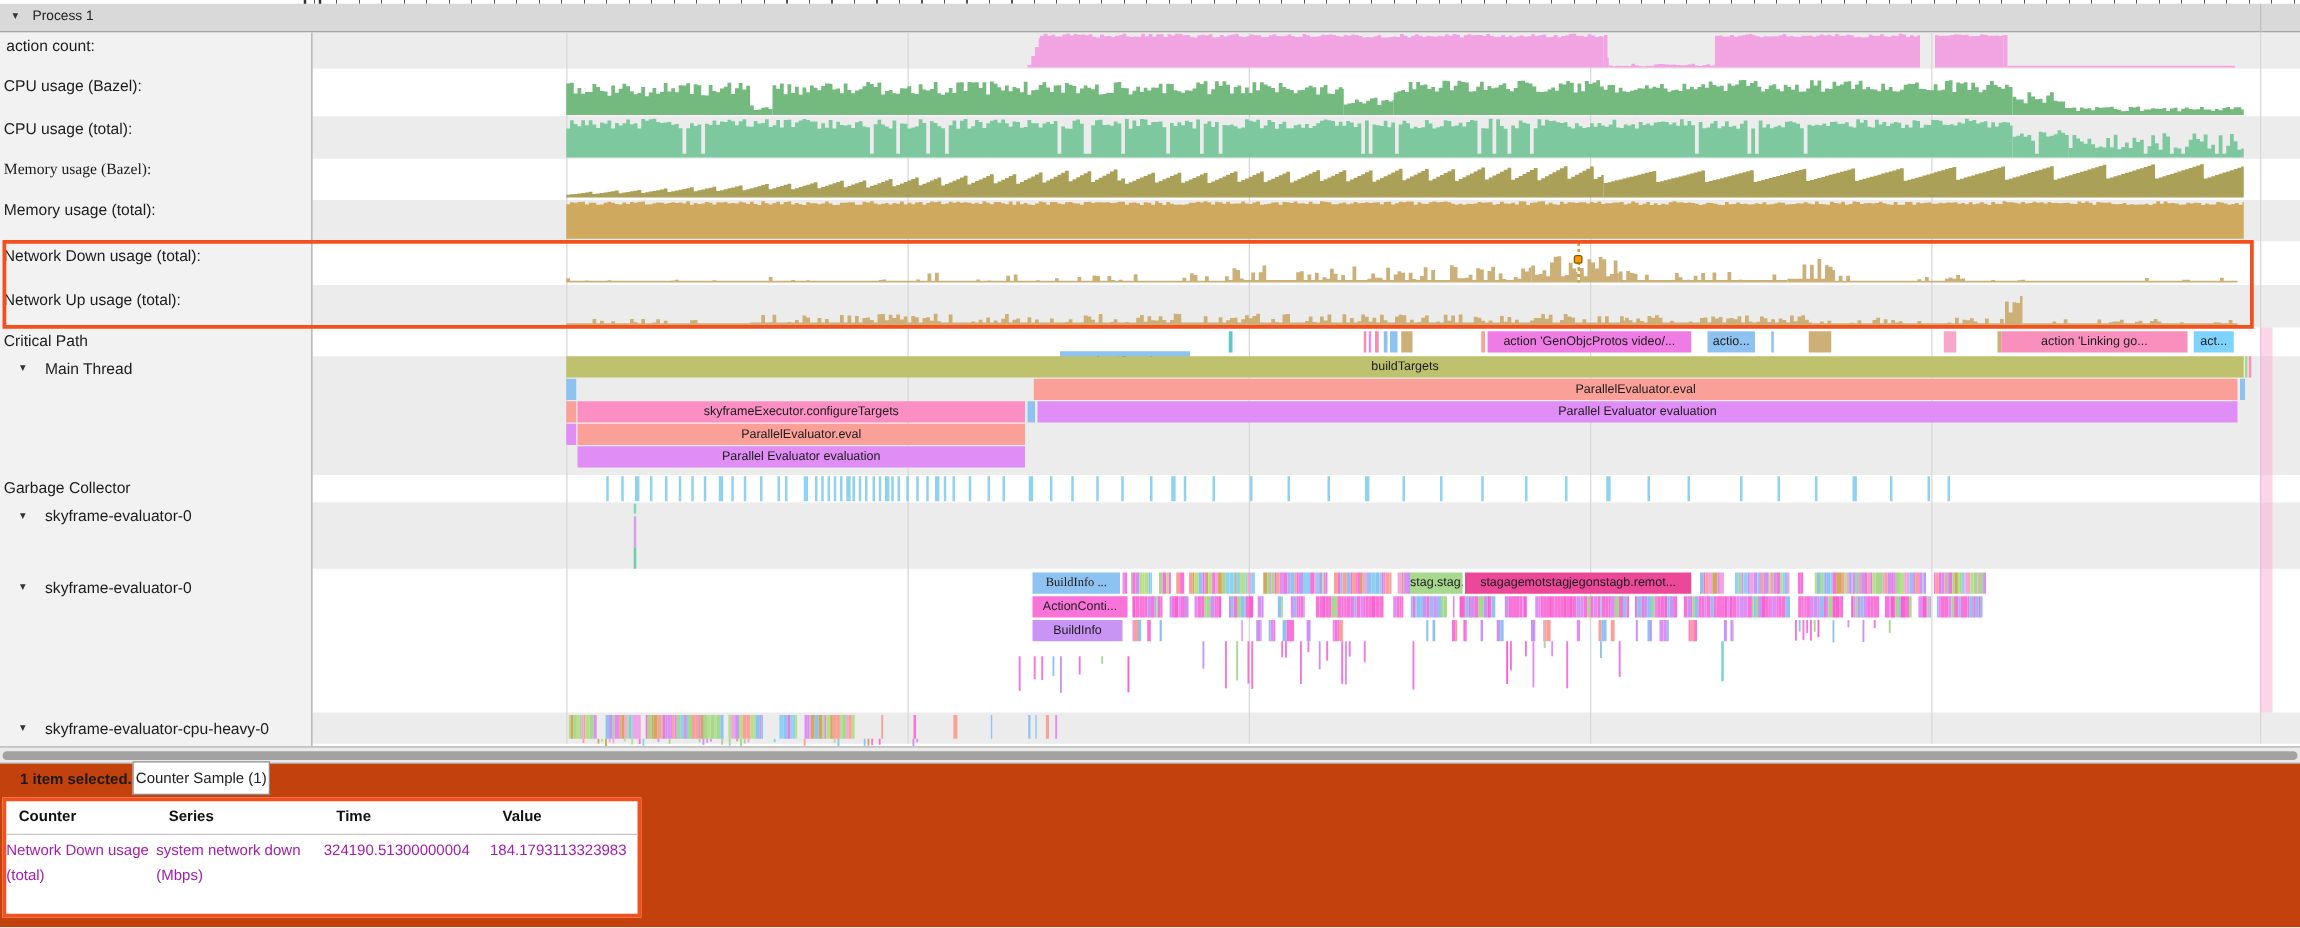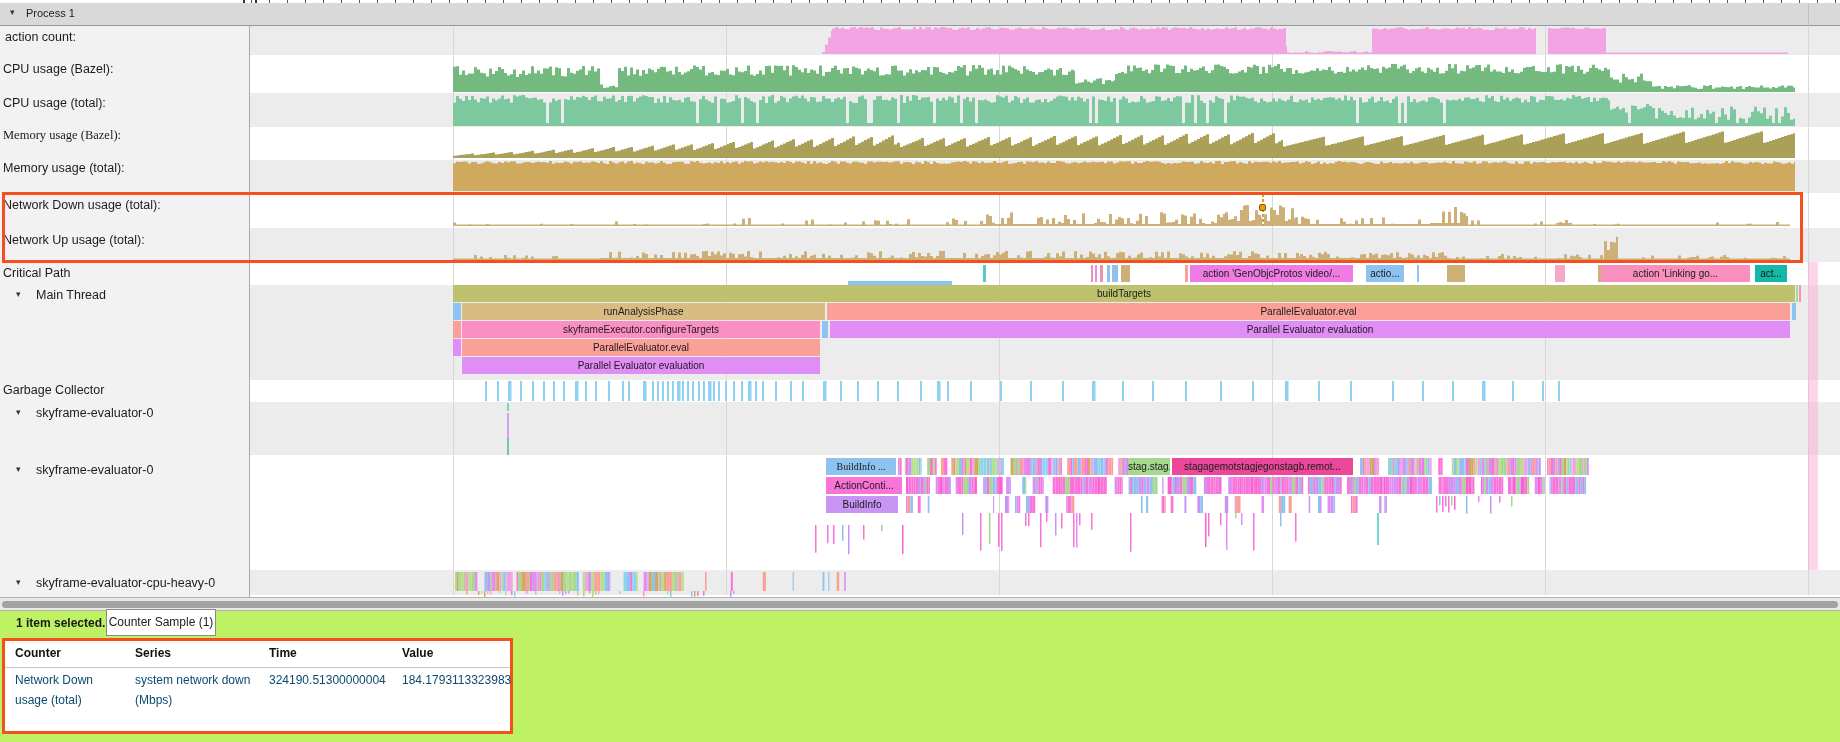--- a/index.html
+++ b/index.html
@@ -17,21 +17,21 @@
   #ruler{position:absolute;left:251px;top:0;width:1589px;height:3px;
          background:repeating-linear-gradient(90deg,#555 0 1px,transparent 1px 18px);}
   #tabbox{position:absolute;left:106px;top:609px;width:110px;height:27px;background:#fff;
           border:1px solid #8a8a8a;box-sizing:border-box;text-align:center;
           font-size:12px;line-height:25px;color:#222;}
   #status{position:absolute;left:16px;top:616px;font-size:12px;font-weight:bold;color:#1a1a1a;}
   #tablebox{position:absolute;left:2px;top:638px;width:511px;height:96px;
             border:3px solid #f4501e;box-sizing:border-box;background:#fff;}
   .th{display:inline-block;font-weight:bold;font-size:12px;color:#111;
       padding-left:10px;box-sizing:border-box;line-height:25px;vertical-align:top;}
-  .td{display:inline-block;font-size:12px;color:#0c4a6e;padding-left:10px;
+  .td{display:inline-block;font-size:12px;color:#a21caf;padding-left:0;
       box-sizing:border-box;line-height:20px;vertical-align:top;}
   #thead{position:absolute;left:0;top:0;width:100%;height:26px;border-bottom:1px solid #c6c6c6;}
   #trow{position:absolute;left:0;top:29px;width:100%;}
   svg{position:absolute;left:0;top:0;}
 </style>
 </head>
 <body>
 
 <div id="app">
 
@@ -831,26 +831,25 @@
       <div class="slice" style="position: absolute; left: 1112px; top: 265px; width: 6px; height: 17px; background: rgb(142, 194, 240);"></div>
       <div class="slice" style="position: absolute; left: 1121px; top: 265px; width: 9px; height: 17px; background: rgb(204, 176, 120);"></div>
       <div class="slice" style="position: absolute; left: 1185px; top: 265px; width: 3px; height: 17px; background: rgb(251, 159, 153);"></div>
       <div class="slice" style="position: absolute; left: 1190px; top: 265px; width: 163px; height: 17px; background: rgb(239, 124, 228);">action 'GenObjcProtos video/...</div>
       <div class="slice" style="position: absolute; left: 1366px; top: 265px; width: 38px; height: 17px; background: rgb(142, 194, 240);">actio...</div>
       <div class="slice" style="position: absolute; left: 1417px; top: 265px; width: 2px; height: 17px; background: rgb(142, 194, 240);"></div>
       <div class="slice" style="position: absolute; left: 1447px; top: 265px; width: 18px; height: 17px; background: rgb(204, 176, 120);"></div>
       <div class="slice" style="position: absolute; left: 1555px; top: 265px; width: 10px; height: 17px; background: rgb(247, 168, 200);"></div>
       <div class="slice" style="position: absolute; left: 1598px; top: 265px; width: 3px; height: 17px; background: rgb(204, 176, 120);"></div>
       <div class="slice" style="position: absolute; left: 1601px; top: 265px; width: 149px; height: 17px; background: rgb(249, 143, 188);">action 'Linking go...</div>
-      <div class="slice" style="position: absolute; left: 1755px; top: 265px; width: 32px; height: 17px; background: #14b8a6;">act...</div>
+      <div class="slice" style="position: absolute; left: 1755px; top: 265px; width: 32px; height: 17px; background: #7dd3fc;">act...</div>
       <div class="slice" style="position: absolute; left: 453px; top: 285px; width: 1342px; height: 17px; background: rgb(190, 194, 111);">buildTargets</div>
       <div class="slice" style="position: absolute; left: 1796px; top: 285px; width: 2px; height: 17px; background: rgb(166, 216, 142);"></div>
       <div class="slice" style="position: absolute; left: 1799px; top: 285px; width: 2px; height: 17px; background: rgb(249, 143, 188);"></div>
       <div class="slice" style="position: absolute; left: 453px; top: 303px; width: 8px; height: 17px; background: rgb(142, 194, 240);"></div>
-      <div class="slice" style="position: absolute; left: 462px; top: 303px; width: 363px; height: 17px; background: rgb(216, 188, 132);">runAnalysisPhase</div>
       <div class="slice" style="position: absolute; left: 827px; top: 303px; width: 963px; height: 17px; background: rgb(251, 159, 153);">ParallelEvaluator.eval</div>
       <div class="slice" style="position: absolute; left: 1792px; top: 303px; width: 4px; height: 17px; background: rgb(142, 194, 240);"></div>
       <div class="slice" style="position: absolute; left: 453px; top: 321px; width: 8px; height: 17px; background: rgb(251, 159, 153);"></div>
       <div class="slice" style="position: absolute; left: 462px; top: 321px; width: 358px; height: 17px; background: rgb(251, 143, 195);">skyframeExecutor.configureTargets</div>
       <div class="slice" style="position: absolute; left: 822px; top: 321px; width: 6px; height: 17px; background: rgb(142, 194, 240);"></div>
       <div class="slice" style="position: absolute; left: 830px; top: 321px; width: 960px; height: 17px; background: rgb(225, 141, 246);">Parallel Evaluator evaluation</div>
       <div class="slice" style="position: absolute; left: 453px; top: 339px; width: 8px; height: 17px; background: rgb(225, 141, 246);"></div>
       <div class="slice" style="position: absolute; left: 462px; top: 339px; width: 358px; height: 17px; background: rgb(251, 159, 153);">ParallelEvaluator.eval</div>
       <div class="slice" style="position: absolute; left: 462px; top: 357px; width: 358px; height: 17px; background: rgb(225, 141, 246);">Parallel Evaluator evaluation</div>
       <div class="slice" style="position: absolute; left: 826px; top: 458px; width: 70px; height: 17px; background: rgb(142, 194, 240); font-family: Liberation Serif, serif;">BuildInfo ...</div>
@@ -859,21 +858,21 @@
       <div class="slice" style="position: absolute; left: 826px; top: 477px; width: 76px; height: 17px; background: rgb(249, 115, 216);">ActionConti...</div>
       <div class="slice" style="position: absolute; left: 826px; top: 496px; width: 72px; height: 17px; background: rgb(201, 149, 245);">BuildInfo</div>
       <div style="position: absolute; left: 1262px; top: 194px; width: 2px; height: 32px; background: repeating-linear-gradient(rgb(201, 162, 75) 0px, rgb(201, 162, 75) 3px, rgb(255, 255, 255) 3px, rgb(255, 255, 255) 5px);"></div>
       <div style="position: absolute; left: 1259px; top: 204px; width: 7px; height: 7px; background: rgb(255, 152, 0); border: 1px solid rgb(122, 92, 0); border-radius: 2px; box-sizing: border-box;"></div>
     </div>
 
   <div class="abs" style="left:0;top:597px;width:1840px;height:14px;background:#e9e9e9;border-top:1px solid #b2b2b2;border-bottom:1px solid #b2b2b2;box-sizing:border-box;">
     <div class="abs" style="left:2px;top:3px;width:1836px;height:7px;background:#a2a2a2;border-radius:4px;"></div>
   </div>
 
-  <div class="abs" style="left:0;top:611px;width:1840px;height:131px;background:#bef264;">
+  <div class="abs" style="left:0;top:611px;width:1840px;height:131px;background:#c2410c;">
     <div id="status" style="position:absolute;left:16px;top:5px;">1 item selected.</div>
     <div id="tabbox" style="top:-2px;">Counter Sample (1)</div>
   </div>
 
   <div id="tablebox">
     <div id="thead">
       <span class="th" style="width:120px;">Counter</span><span class="th" style="width:134px;">Series</span><span class="th" style="width:133px;">Time</span><span class="th" style="width:105px;">Value</span>
     </div>
     <div id="trow">
       <span class="td" style="width:120px;">Network Down usage (total)</span><span class="td" style="width:134px;">system network down (Mbps)</span><span class="td" style="width:133px;">324190.51300000004</span><span class="td" style="width:105px;">184.1793113323983</span>

